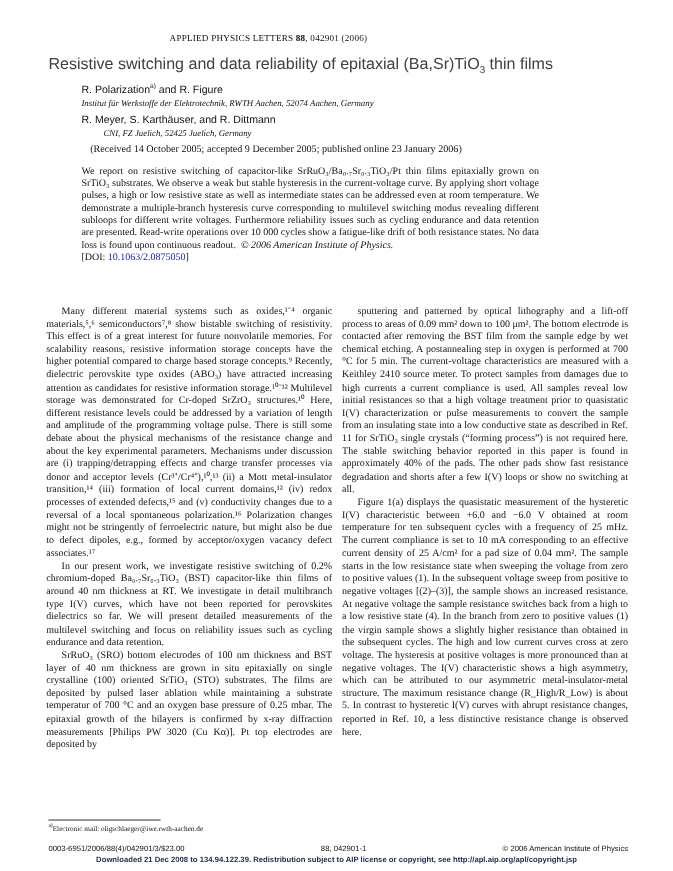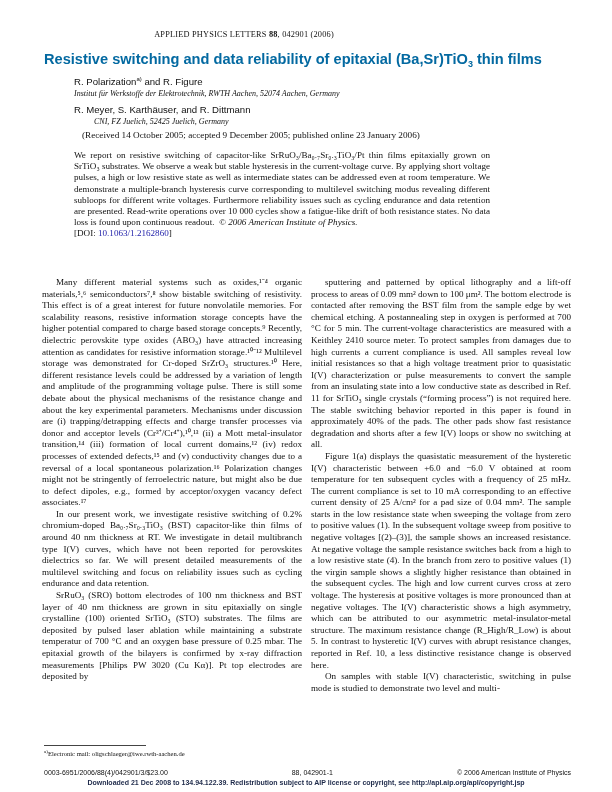--- a/index.html
+++ b/index.html
@@ -2,21 +2,21 @@
 <html><head>
 <meta charset="utf-8">
 <style>
   html, body { margin:0; padding:0; background:#fff; }
   body { width:612px; height:792px; position:relative; overflow:hidden;
          font-family:"Liberation Serif", serif; color:#111; }
   .abs { position:absolute; }
   .journal { top:30px; left:0; width:488px; text-align:center; font-size:8.3px; letter-spacing:0.2px; }
   .journal b { font-weight:bold; }
   .title { top:51px; left:44px; width:540px; font-family:"Liberation Sans", sans-serif;
-           font-weight:bold; font-size:14.6px; color:#0369a1; white-space:nowrap; }
+           font-weight:normal; font-size:14.6px; color:#404040; white-space:nowrap; }
   .title sub { font-size:9px; vertical-align:-3px; }
   .authors { left:74px; font-family:"Liberation Sans", sans-serif; font-size:9.6px; white-space:nowrap; }
   .authors sup { font-size:6px; }
   .affil { left:74px; font-style:italic; font-size:8px; white-space:nowrap; }
   .received { top:130px; left:82px; font-size:9.2px; white-space:nowrap; }
   .abstract { top:150px; left:74px; width:416px; font-size:9.1px; line-height:11.2px; text-align:justify; }
   .abstract .cr { font-style:italic; }
   .doi-link { color:#2222aa; }
   .col { top:277px; width:260px; font-size:9.1px; line-height:11.6px; text-align:justify; hyphens:auto; }
   .col p { margin:0; text-indent:14px; }
@@ -49,33 +49,32 @@
 <div class="abs authors" style="top:104px;">
   <span>R. Meyer, S. Karthäuser, and R. Dittmann</span>
 </div>
 <div class="abs affil" style="top:117px;padding-left:20px;">CNI, FZ Juelich, 52425 Juelich, Germany</div>
 
 <div class="abs received">(Received 14 October 2005; accepted 9 December 2005; published online 23 January 2006)</div>
 
 <div class="abs abstract">
   <span>We report on resistive switching of capacitor-like SrRuO₃/Ba₀.₇Sr₀.₃TiO₃/Pt thin films epitaxially grown on SrTiO₃ substrates. We observe a weak but stable hysteresis in the current-voltage curve. By applying short voltage pulses, a high or low resistive state as well as intermediate states can be addressed even at room temperature. We demonstrate a multiple-branch hysteresis curve corresponding to multilevel switching modus revealing different subloops for different write voltages. Furthermore reliability issues such as cycling endurance and data retention are presented. Read-write operations over 10 000 cycles show a fatigue-like drift of both resistance states. No data loss is found upon continuous readout.</span>
   &nbsp;<span class="cr">© 2006 American Institute of Physics.</span><br>
-  <span>[DOI: </span><a class="doi-link">10.1063/1.2162860</a><span>]</span>
+  <span>[DOI: </span><a class="doi-link">10.1063/2.0875050</a><span>]</span>
 </div>
 
 <div class="abs col col-left">
   <p>Many different material systems such as oxides,¹⁻⁴ organic materials,⁵,⁶ semiconductors⁷,⁸ show bistable switching of resistivity. This effect is of a great interest for future nonvolatile memories. For scalability reasons, resistive information storage concepts have the higher potential compared to charge based storage concepts.⁹ Recently, dielectric perovskite type oxides (ABO₃) have attracted increasing attention as candidates for resistive information storage.¹⁰⁻¹² Multilevel storage was demonstrated for Cr-doped SrZrO₃ structures.¹⁰ Here, different resistance levels could be addressed by a variation of length and amplitude of the programming voltage pulse. There is still some debate about the physical mechanisms of the resistance change and about the key experimental parameters. Mechanisms under discussion are (i) trapping/detrapping effects and charge transfer processes via donor and acceptor levels (Cr³⁺/Cr⁴⁺),¹⁰,¹³ (ii) a Mott metal-insulator transition,¹⁴ (iii) formation of local current domains,¹² (iv) redox processes of extended defects,¹⁵ and (v) conductivity changes due to a reversal of a local spontaneous polarization.¹⁶ Polarization changes might not be stringently of ferroelectric nature, but might also be due to defect dipoles, e.g., formed by acceptor/oxygen vacancy defect associates.¹⁷</p>
   <p>In our present work, we investigate resistive switching of 0.2% chromium-doped Ba₀.₇Sr₀.₃TiO₃ (BST) capacitor-like thin films of around 40 nm thickness at RT. We investigate in detail multibranch type I(V) curves, which have not been reported for perovskites dielectrics so far. We will present detailed measurements of the multilevel switching and focus on reliability issues such as cycling endurance and data retention.</p>
   <p>SrRuO₃ (SRO) bottom electrodes of 100 nm thickness and BST layer of 40 nm thickness are grown in situ epitaxially on single crystalline (100) oriented SrTiO₃ (STO) substrates. The films are deposited by pulsed laser ablation while maintaining a substrate temperatur of 700 °C and an oxygen base pressure of 0.25 mbar. The epitaxial growth of the bilayers is confirmed by x-ray diffraction measurements [Philips PW 3020 (Cu Kα)]. Pt top electrodes are deposited by</p>
 </div>
 
 <div class="abs col col-right">
   <p>sputtering and patterned by optical lithography and a lift-off process to areas of 0.09 mm² down to 100 μm². The bottom electrode is contacted after removing the BST film from the sample edge by wet chemical etching. A postannealing step in oxygen is performed at 700 °C for 5 min. The current-voltage characteristics are measured with a Keithley 2410 source meter. To protect samples from damages due to high currents a current compliance is used. All samples reveal low initial resistances so that a high voltage treatment prior to quasistatic I(V) characterization or pulse measurements to convert the sample from an insulating state into a low conductive state as described in Ref. 11 for SrTiO₃ single crystals (“forming process”) is not required here. The stable switching behavior reported in this paper is found in approximately 40% of the pads. The other pads show fast resistance degradation and shorts after a few I(V) loops or show no switching at all.</p>
   <p>Figure 1(a) displays the quasistatic measurement of the hysteretic I(V) characteristic between +6.0 and −6.0 V obtained at room temperature for ten subsequent cycles with a frequency of 25 mHz. The current compliance is set to 10 mA corresponding to an effective current density of 25 A/cm² for a pad size of 0.04 mm². The sample starts in the low resistance state when sweeping the voltage from zero to positive values (1). In the subsequent voltage sweep from positive to negative voltages [(2)–(3)], the sample shows an increased resistance. At negative voltage the sample resistance switches back from a high to a low resistive state (4). In the branch from zero to positive values (1) the virgin sample shows a slightly higher resistance than obtained in the subsequent cycles. The high and low current curves cross at zero voltage. The hysteresis at positive voltages is more pronounced than at negative voltages. The I(V) characteristic shows a high asymmetry, which can be attributed to our asymmetric metal-insulator-metal structure. The maximum resistance change (R_High/R_Low) is about 5. In contrast to hysteretic I(V) curves with abrupt resistance changes, reported in Ref. 10, a less distinctive resistance change is observed here.</p>
-  <p>On samples with stable I(V) characteristic, switching in pulse mode is studied to demonstrate two level and multi-</p>
 </div>
 
 <div class="abs fn-rule"></div>
 <div class="abs footnote">
   <sup>a)</sup><span>Electronic mail: oligschlaeger@iwe.rwth-aachen.de</span>
 </div>
 
 <div class="abs foot1">
   <span>0003-6951/2006/88(4)/042901/3/$23.00</span>
   <span>88, 042901-1</span>

